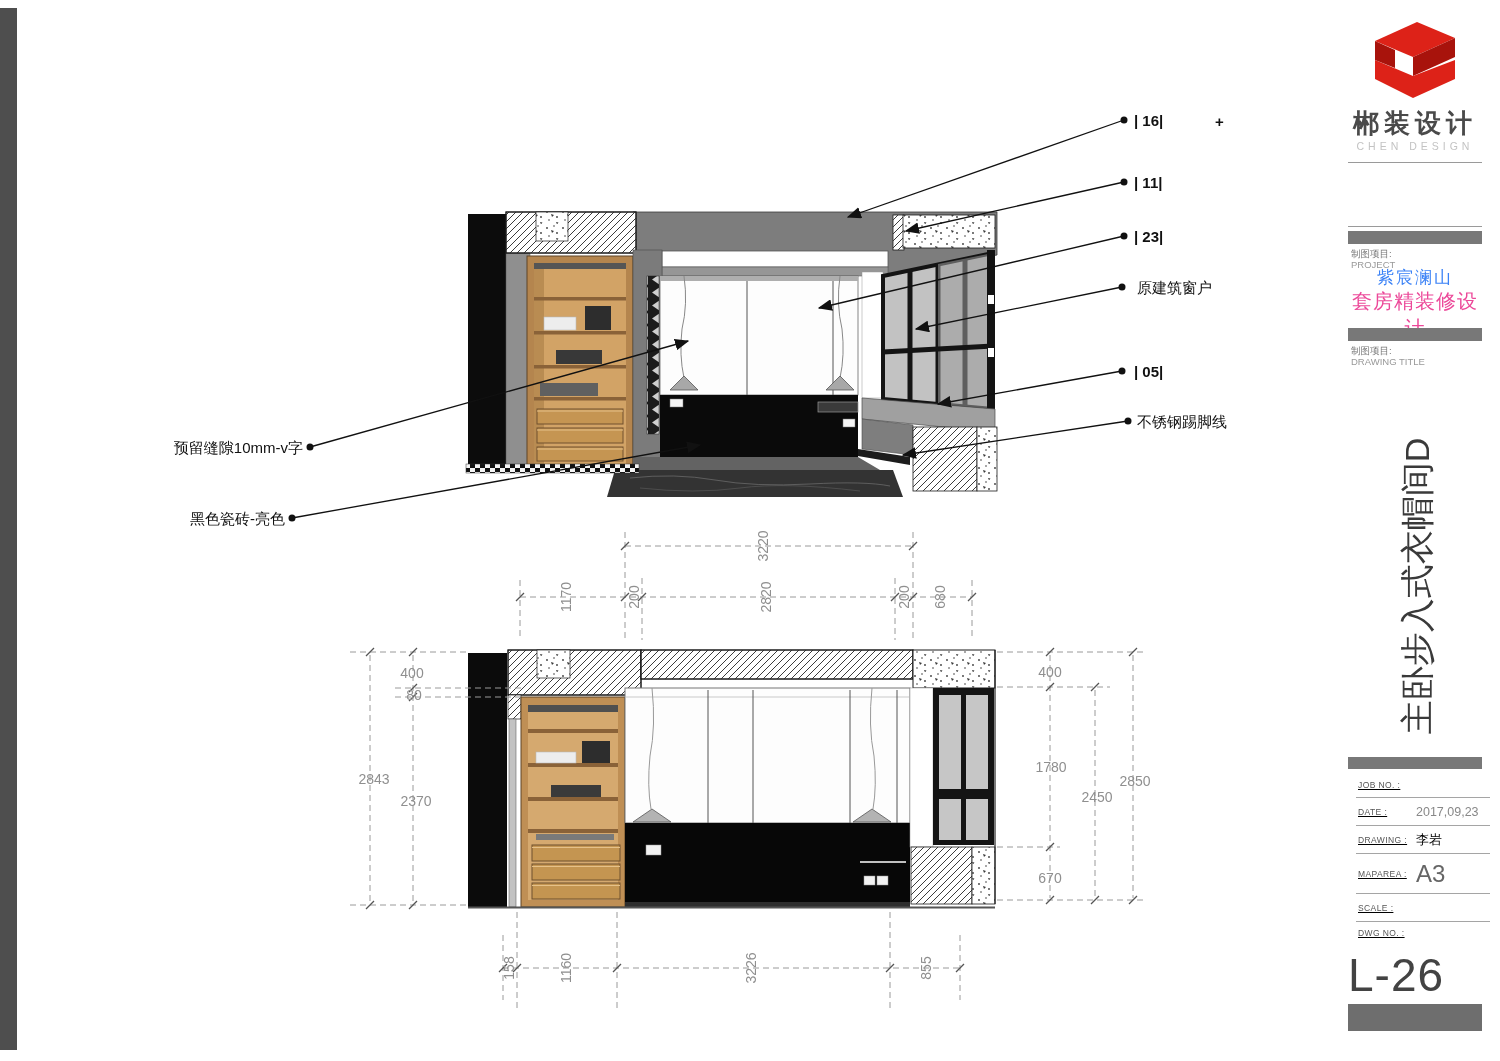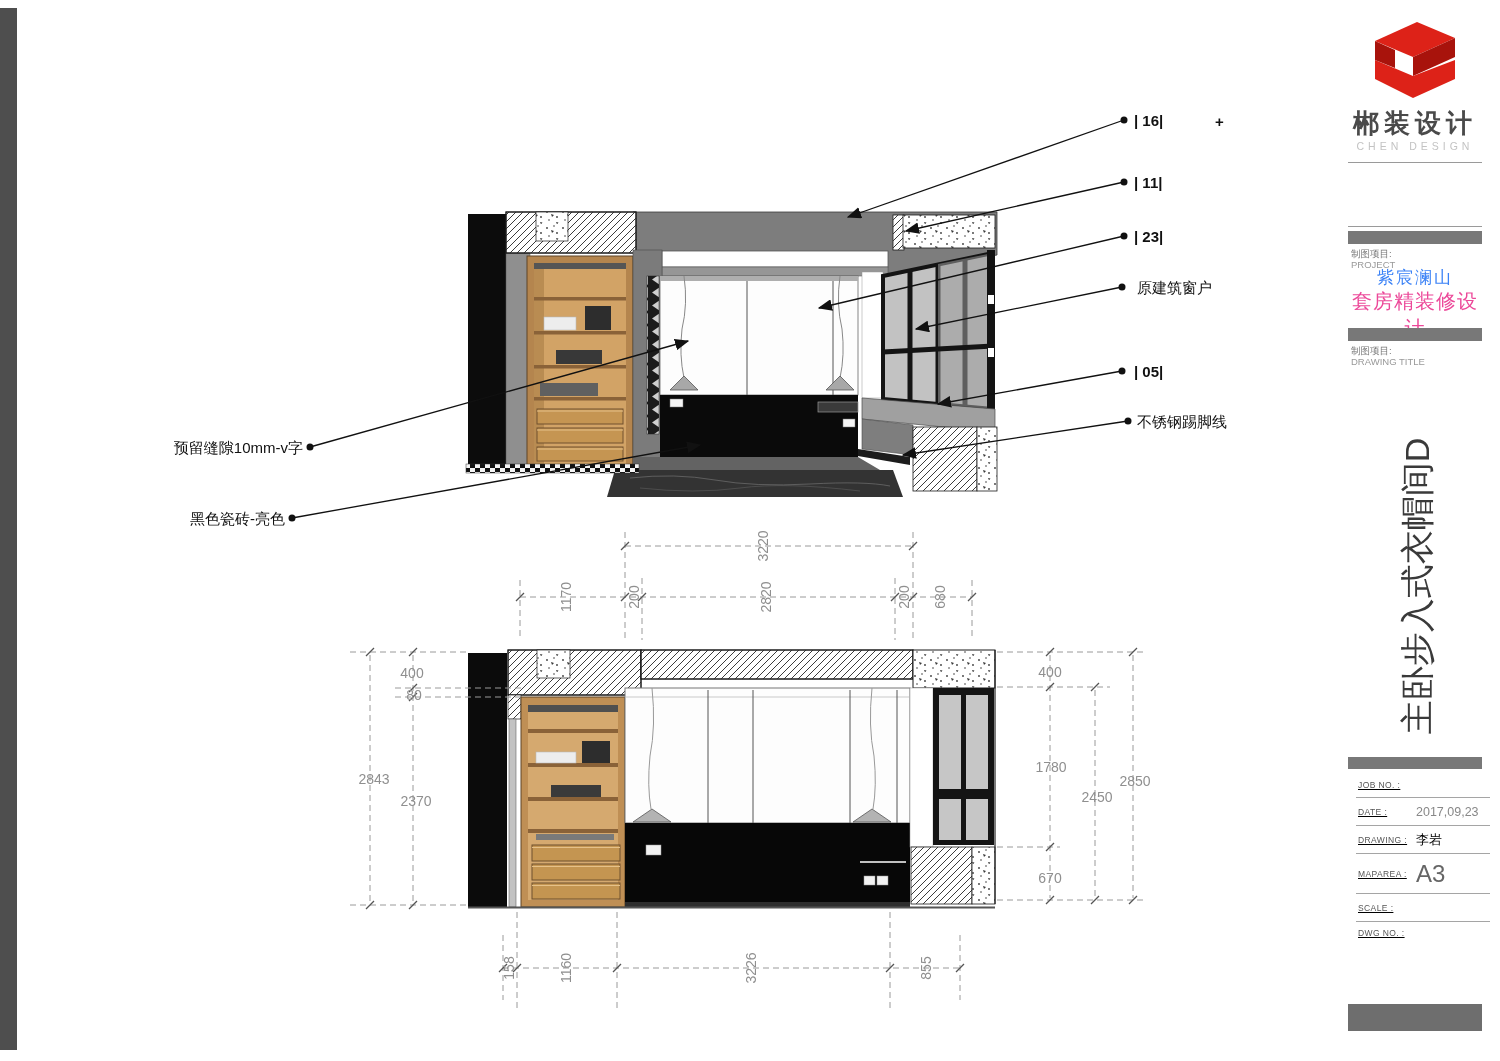--- a/index.html
+++ b/index.html
@@ -394,15 +394,16 @@
       </div>
       <div class="frow" style="height:27px;">
         <span class="lab">SCALE :</span>
         <span class="val"></span>
       </div>
       <div class="frow" style="height:22px;border-bottom:none;">
         <span class="lab">DWG NO. :</span>
         <span class="val"></span>
       </div>
     </div>
+    <div class="abs dwgno">L-26</div>
     <div class="abs botbar"></div>
   </div>
 </div>
 
 </body></html>

